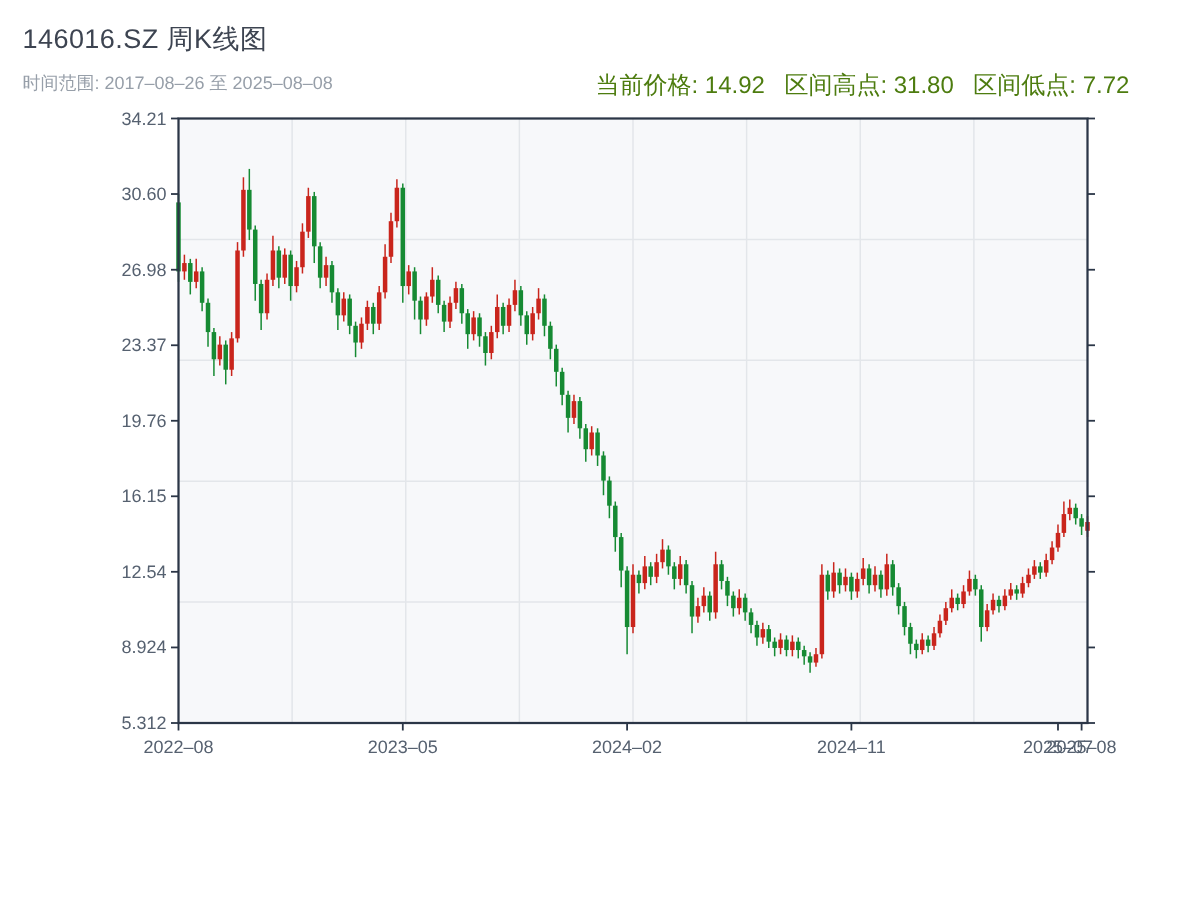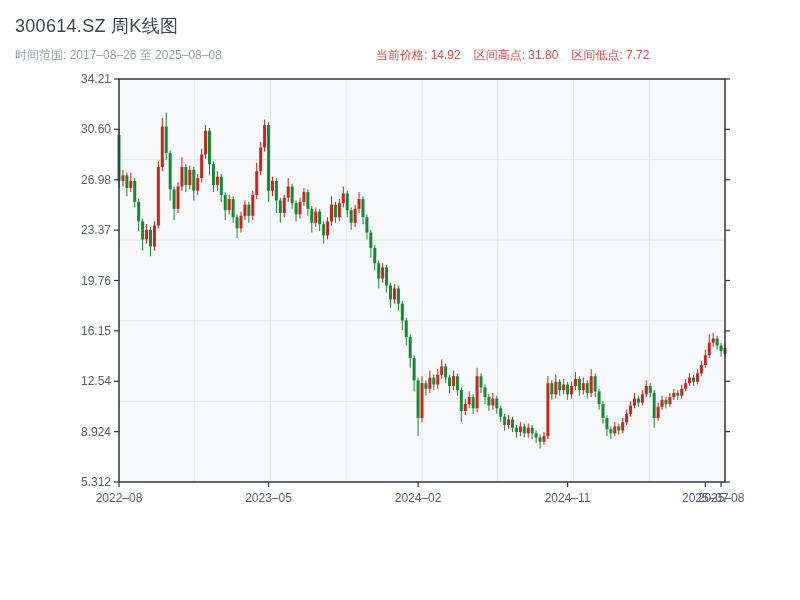--- a/index.html
+++ b/index.html
@@ -8,29 +8,29 @@
     font-family:"Liberation Sans","DejaVu Sans",sans-serif;
   }
   .page-title{
     position:absolute;left:15px;top:14px;font-size:18px;font-weight:500;
     color:#3d4451;letter-spacing:.3px;
   }
   .subtitle{
     position:absolute;left:15px;top:47px;font-size:12px;color:#979fa9;
   }
   .stats{
-    position:absolute;left:376px;top:47px;font-size:12px;color:#ef4444;white-space:nowrap;
+    position:absolute;left:397px;top:47px;font-size:16px;color:#4d7c0f;white-space:nowrap;
   }
   .stats span{margin-right:13px;}
   #kline-svg{position:absolute;left:0;top:0;}
 </style>
 </head>
 <body>
 
-<div class="page-title">300614.SZ 周K线图</div>
+<div class="page-title">146016.SZ 周K线图</div>
 <div class="subtitle">时间范围: 2017–08–26 至 2025–08–08</div>
 <div class="stats"><span>当前价格: 14.92</span><span>区间高点: 31.80</span><span>区间低点: 7.72</span></div>
 
 <svg id="kline-svg" width="800" height="600" viewBox="0 0 800 600" xmlns="http://www.w3.org/2000/svg">
     <rect x="119" y="79" width="606" height="403" fill="#f7f8fa"></rect>
     <line x1="119" y1="159.6" x2="725" y2="159.6" stroke="#e3e6ea" stroke-width="1"></line>
     <line x1="119" y1="240.2" x2="725" y2="240.2" stroke="#e3e6ea" stroke-width="1"></line>
     <line x1="119" y1="320.8" x2="725" y2="320.8" stroke="#e3e6ea" stroke-width="1"></line>
     <line x1="119" y1="401.4" x2="725" y2="401.4" stroke="#e3e6ea" stroke-width="1"></line>
     <line x1="194.75" y1="79" x2="194.75" y2="482" stroke="#e3e6ea" stroke-width="1"></line>

